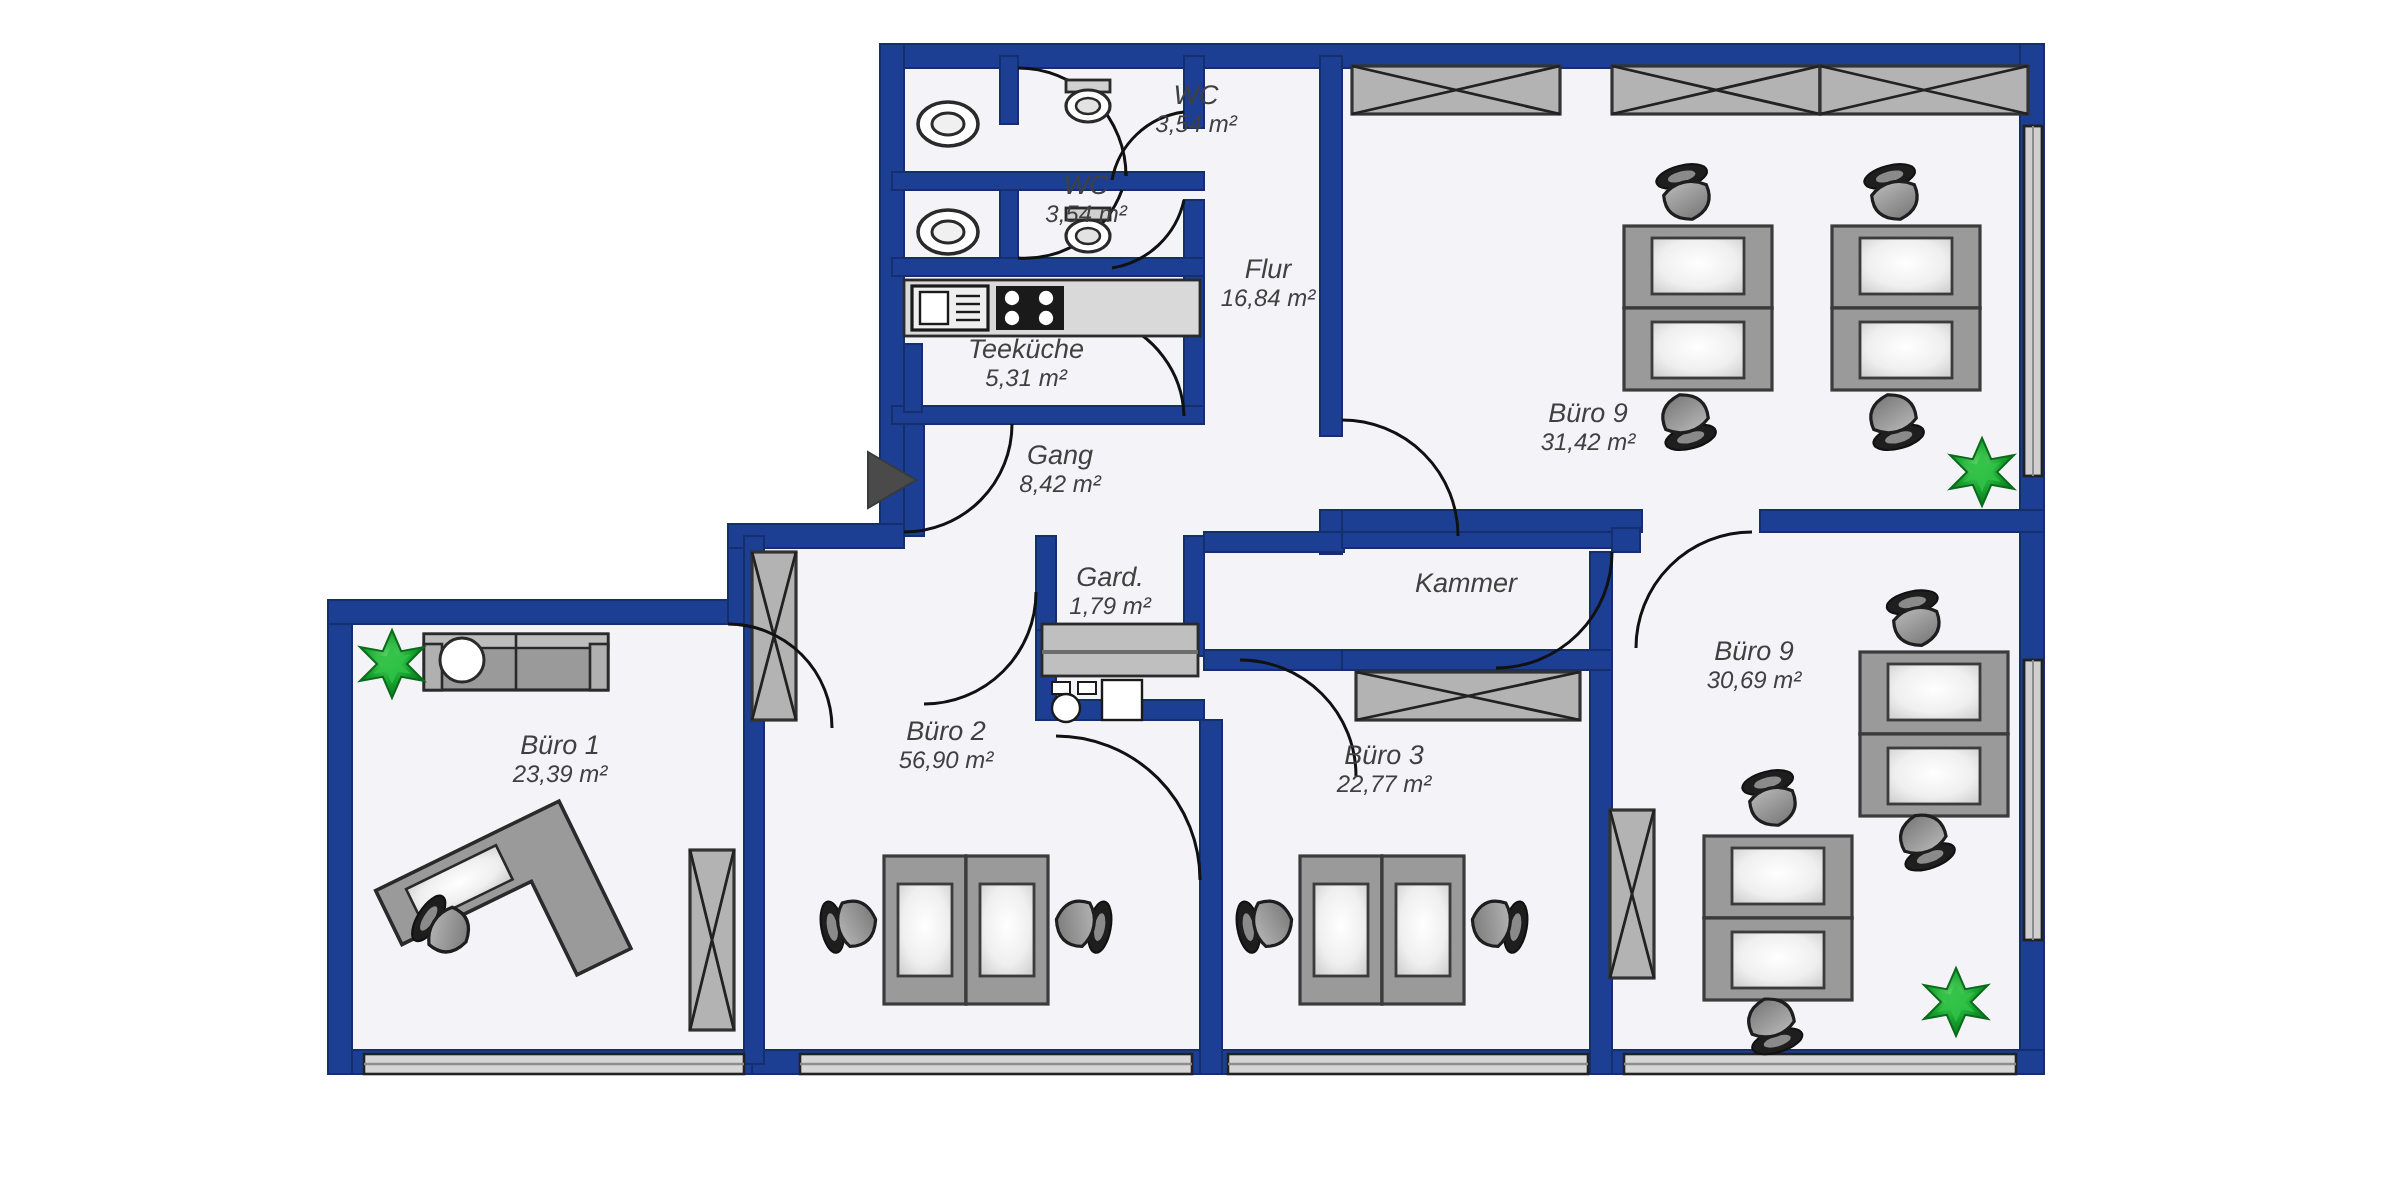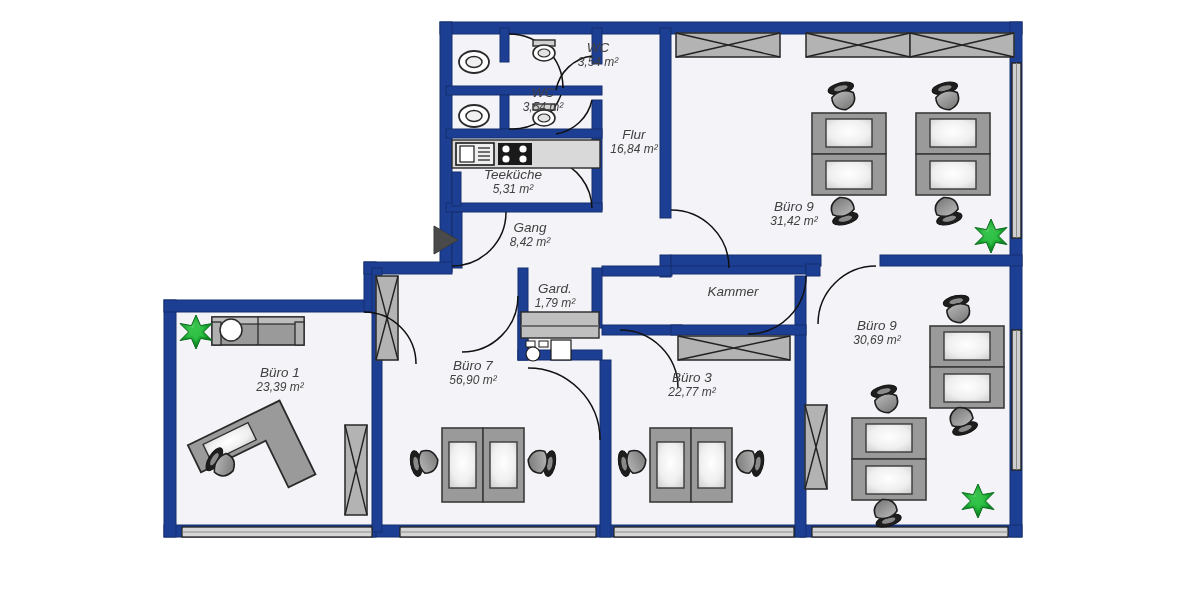--- a/index.html
+++ b/index.html
@@ -428,21 +428,21 @@
     <span class="room-name">Büro 9</span>
     <span class="room-area">30,69 m²</span>
   </div>
 
   <div class="room-label" style="left:280px; top:365px;">
     <span class="room-name">Büro 1</span>
     <span class="room-area">23,39 m²</span>
   </div>
 
   <div class="room-label" style="left:473px; top:358px;">
-    <span class="room-name">Büro 7</span>
+    <span class="room-name">Büro 2</span>
     <span class="room-area">56,90 m²</span>
   </div>
 
   <div class="room-label" style="left:692px; top:370px;">
     <span class="room-name">Büro 3</span>
     <span class="room-area">22,77 m²</span>
   </div>
 
 </div>
 

